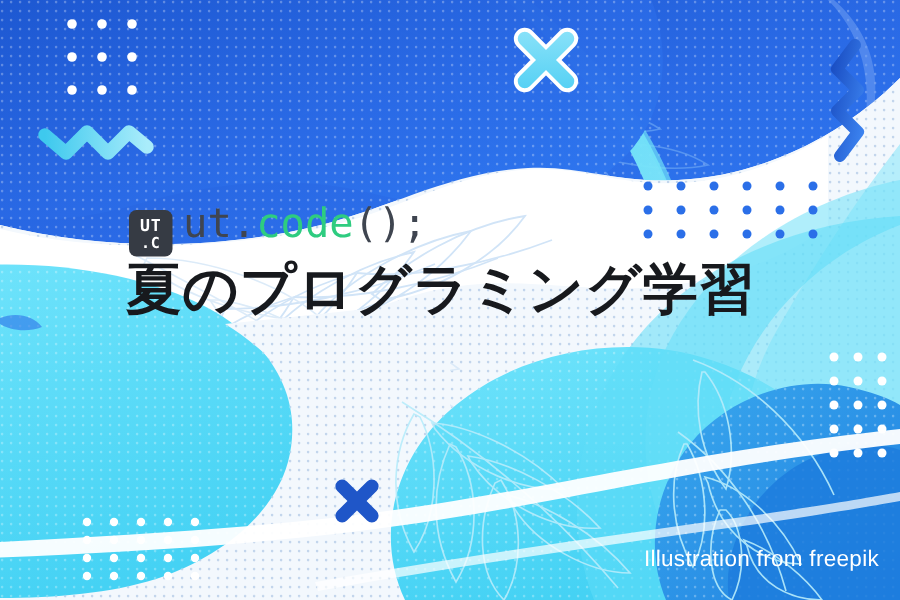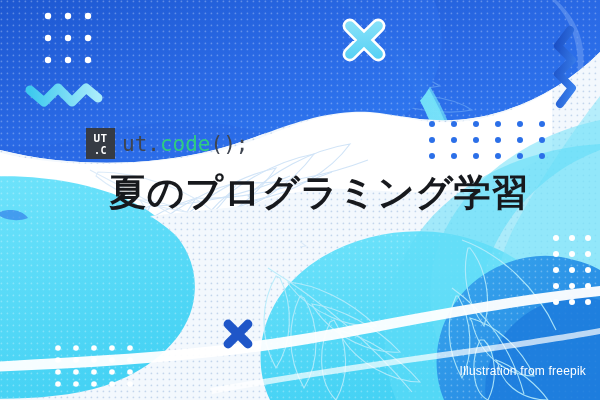--- a/index.html
+++ b/index.html
@@ -38,68 +38,68 @@
     position: absolute;
     left: 86px;
     top: 128px;
     display: flex;
     align-items: center;
     gap: 7px;
   }
   .logo-badge {
     width: 29px;
     height: 31px;
-    border-radius: 0;
+    border-radius: 5px;
     background: #363b44;
     color: #ffffff;
     font-family: "DejaVu Sans Mono", monospace;
     font-size: 11px;
     font-weight: bold;
     line-height: 1;
     display: flex;
     flex-direction: column;
     align-items: center;
     justify-content: center;
     letter-spacing: 0.5px;
     box-sizing: border-box;
     padding-top: 1px;
+    margin-top: 12px;
   }
   .logo-badge .l1 { margin-bottom: 2px; }
   .logo-badge .l2 { font-size: 10px; }
   .code-text {
     font-family: "DejaVu Sans Mono", monospace;
-    font-size: 21px;
+    font-size: 27px;
     font-weight: normal;
     color: #3f4550;
     letter-spacing: 0px;
     white-space: pre;
   }
   .code-text .kw { color: #2ecc80; }
   .headline {
     position: absolute;
     left: 84px;
     top: 168px;
     width: 470px;
-    text-align: center;
   }
   .headline .line {
     font-family: "DejaVu Sans", "Liberation Sans", sans-serif;
     font-weight: bold;
     font-size: 37px;
     line-height: 50px;
     color: #17191d;
     letter-spacing: 0.5px;
     white-space: nowrap;
   }
   .credit {
     position: absolute;
     right: 14px;
     top: 364px;
     font-family: "Liberation Sans", sans-serif;
-    font-size: 12px;
+    font-size: 15px;
     color: #ffffff;
     letter-spacing: 0.2px;
   }
 </style>
 </head>
 <body>
 
 <div id="banner">
 
   <svg class="layer" viewBox="0 0 600 400" xmlns="http://www.w3.org/2000/svg">

